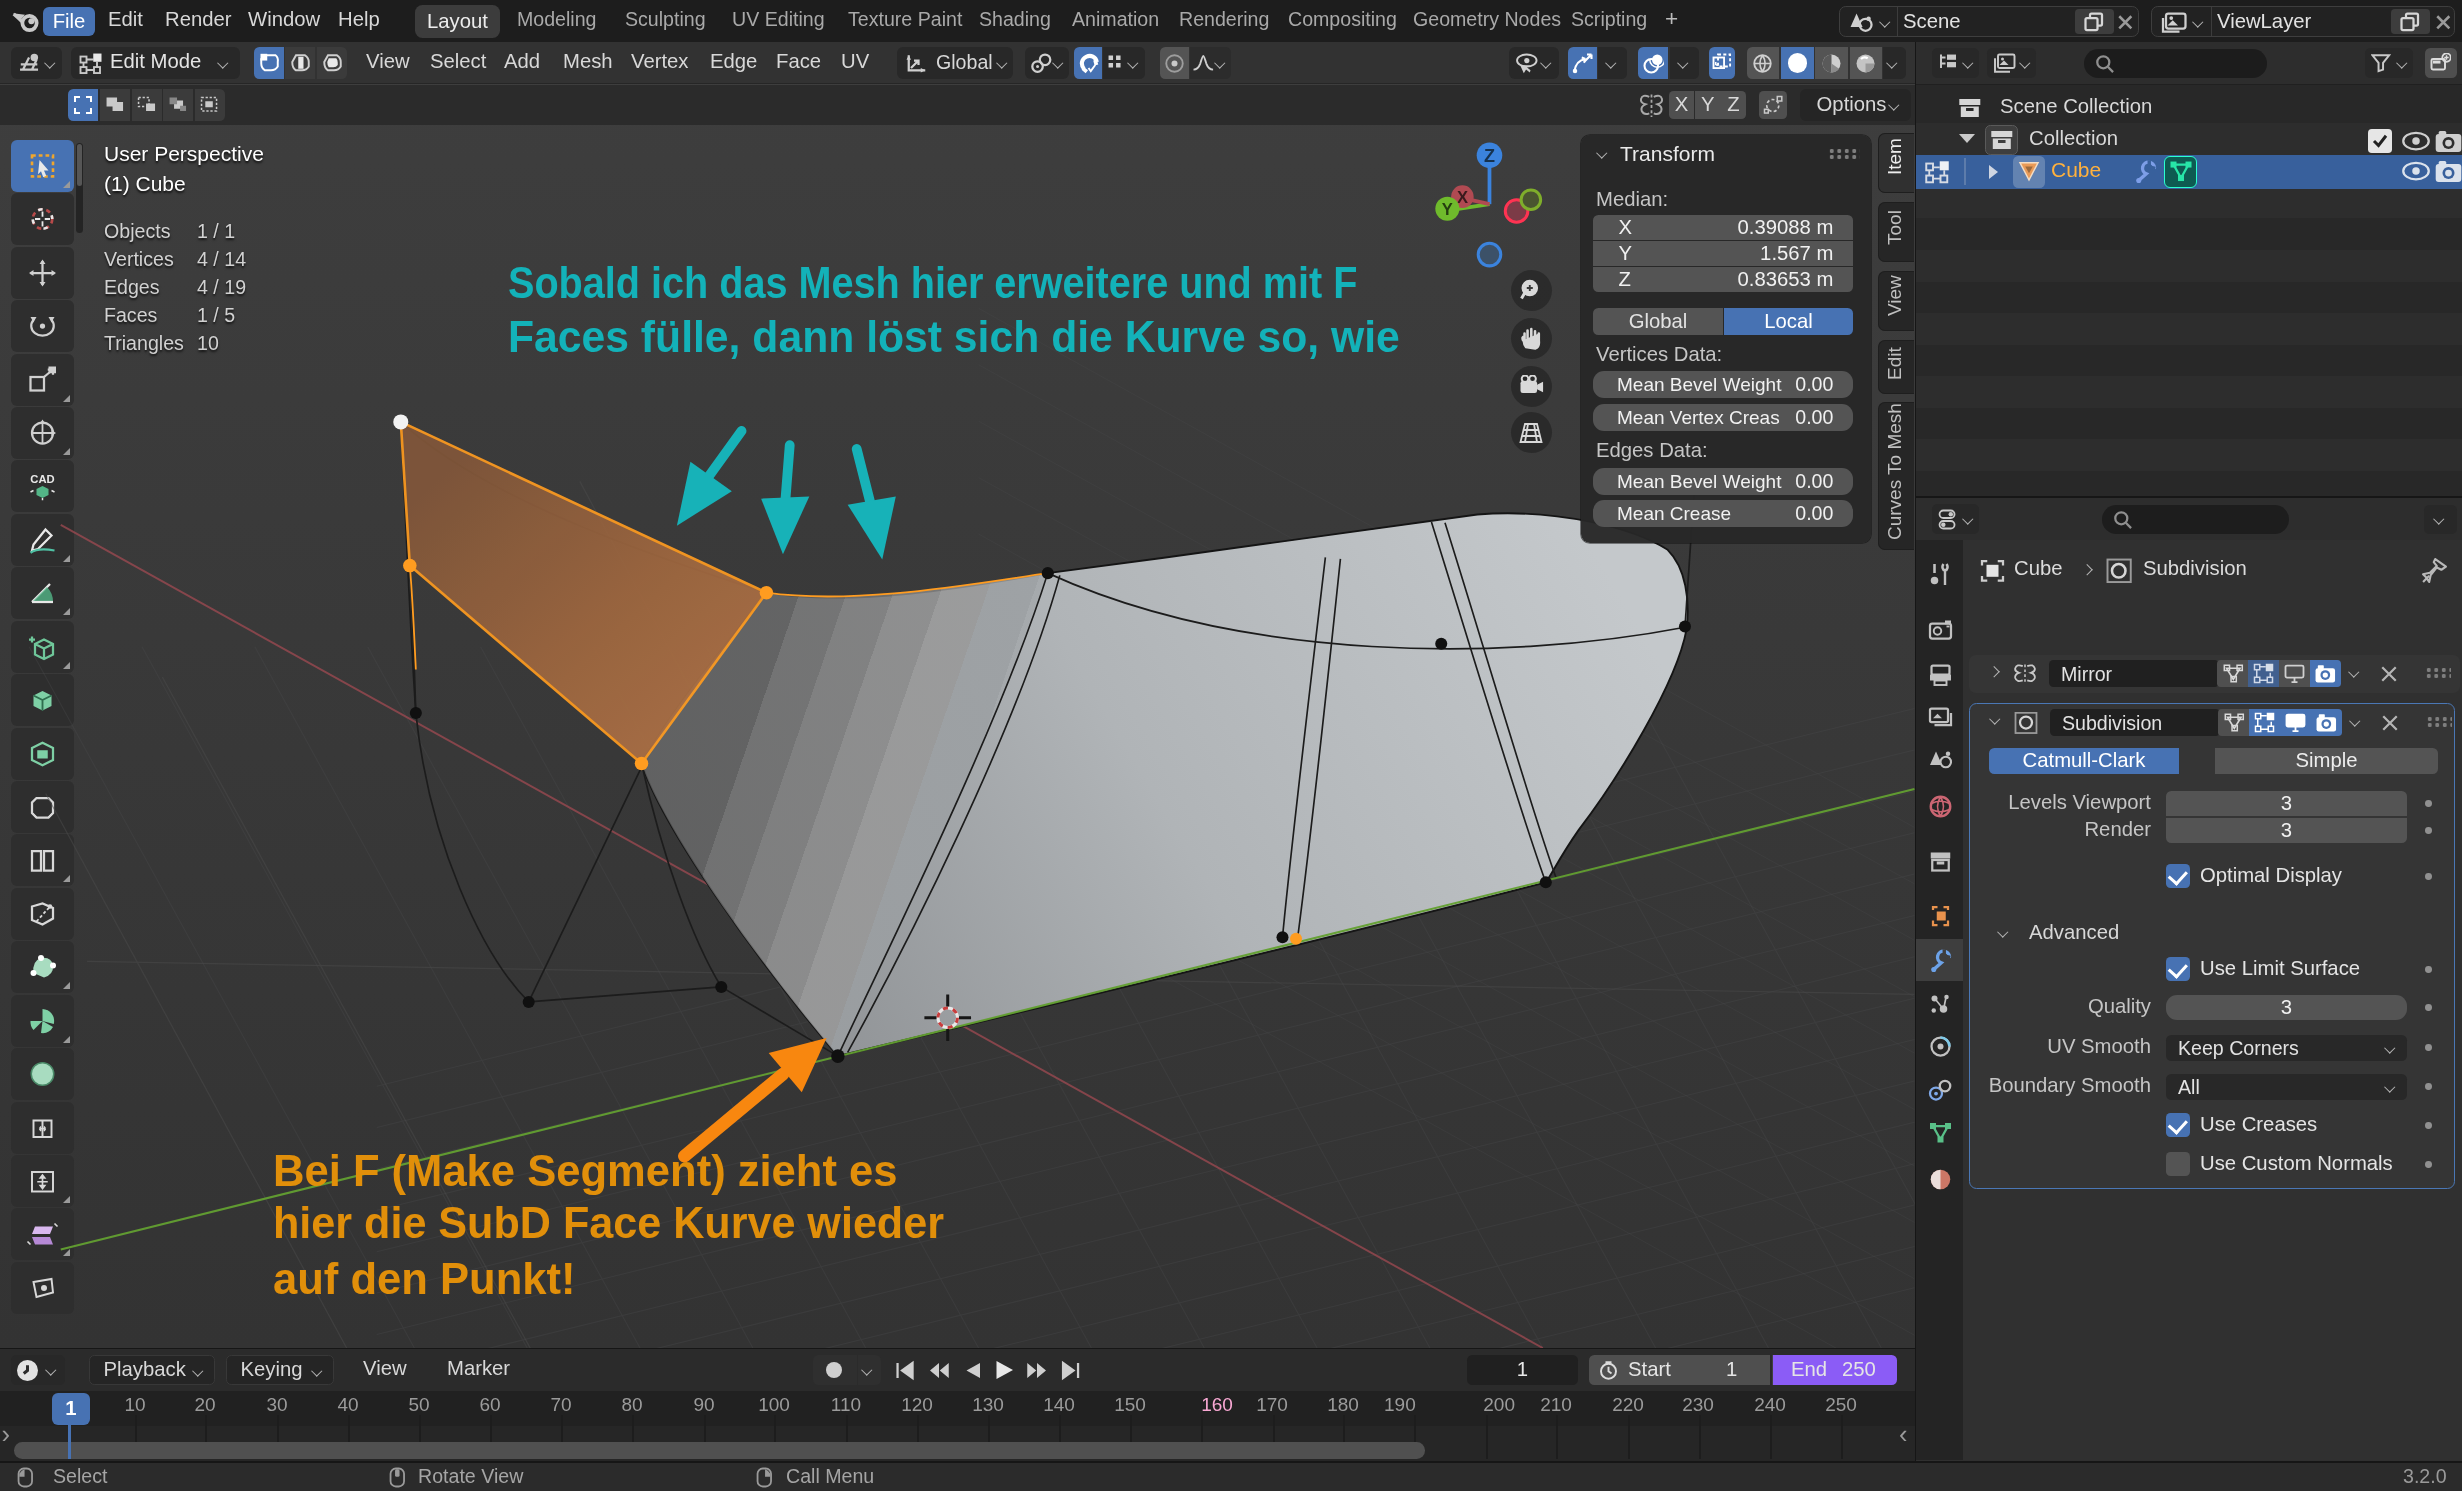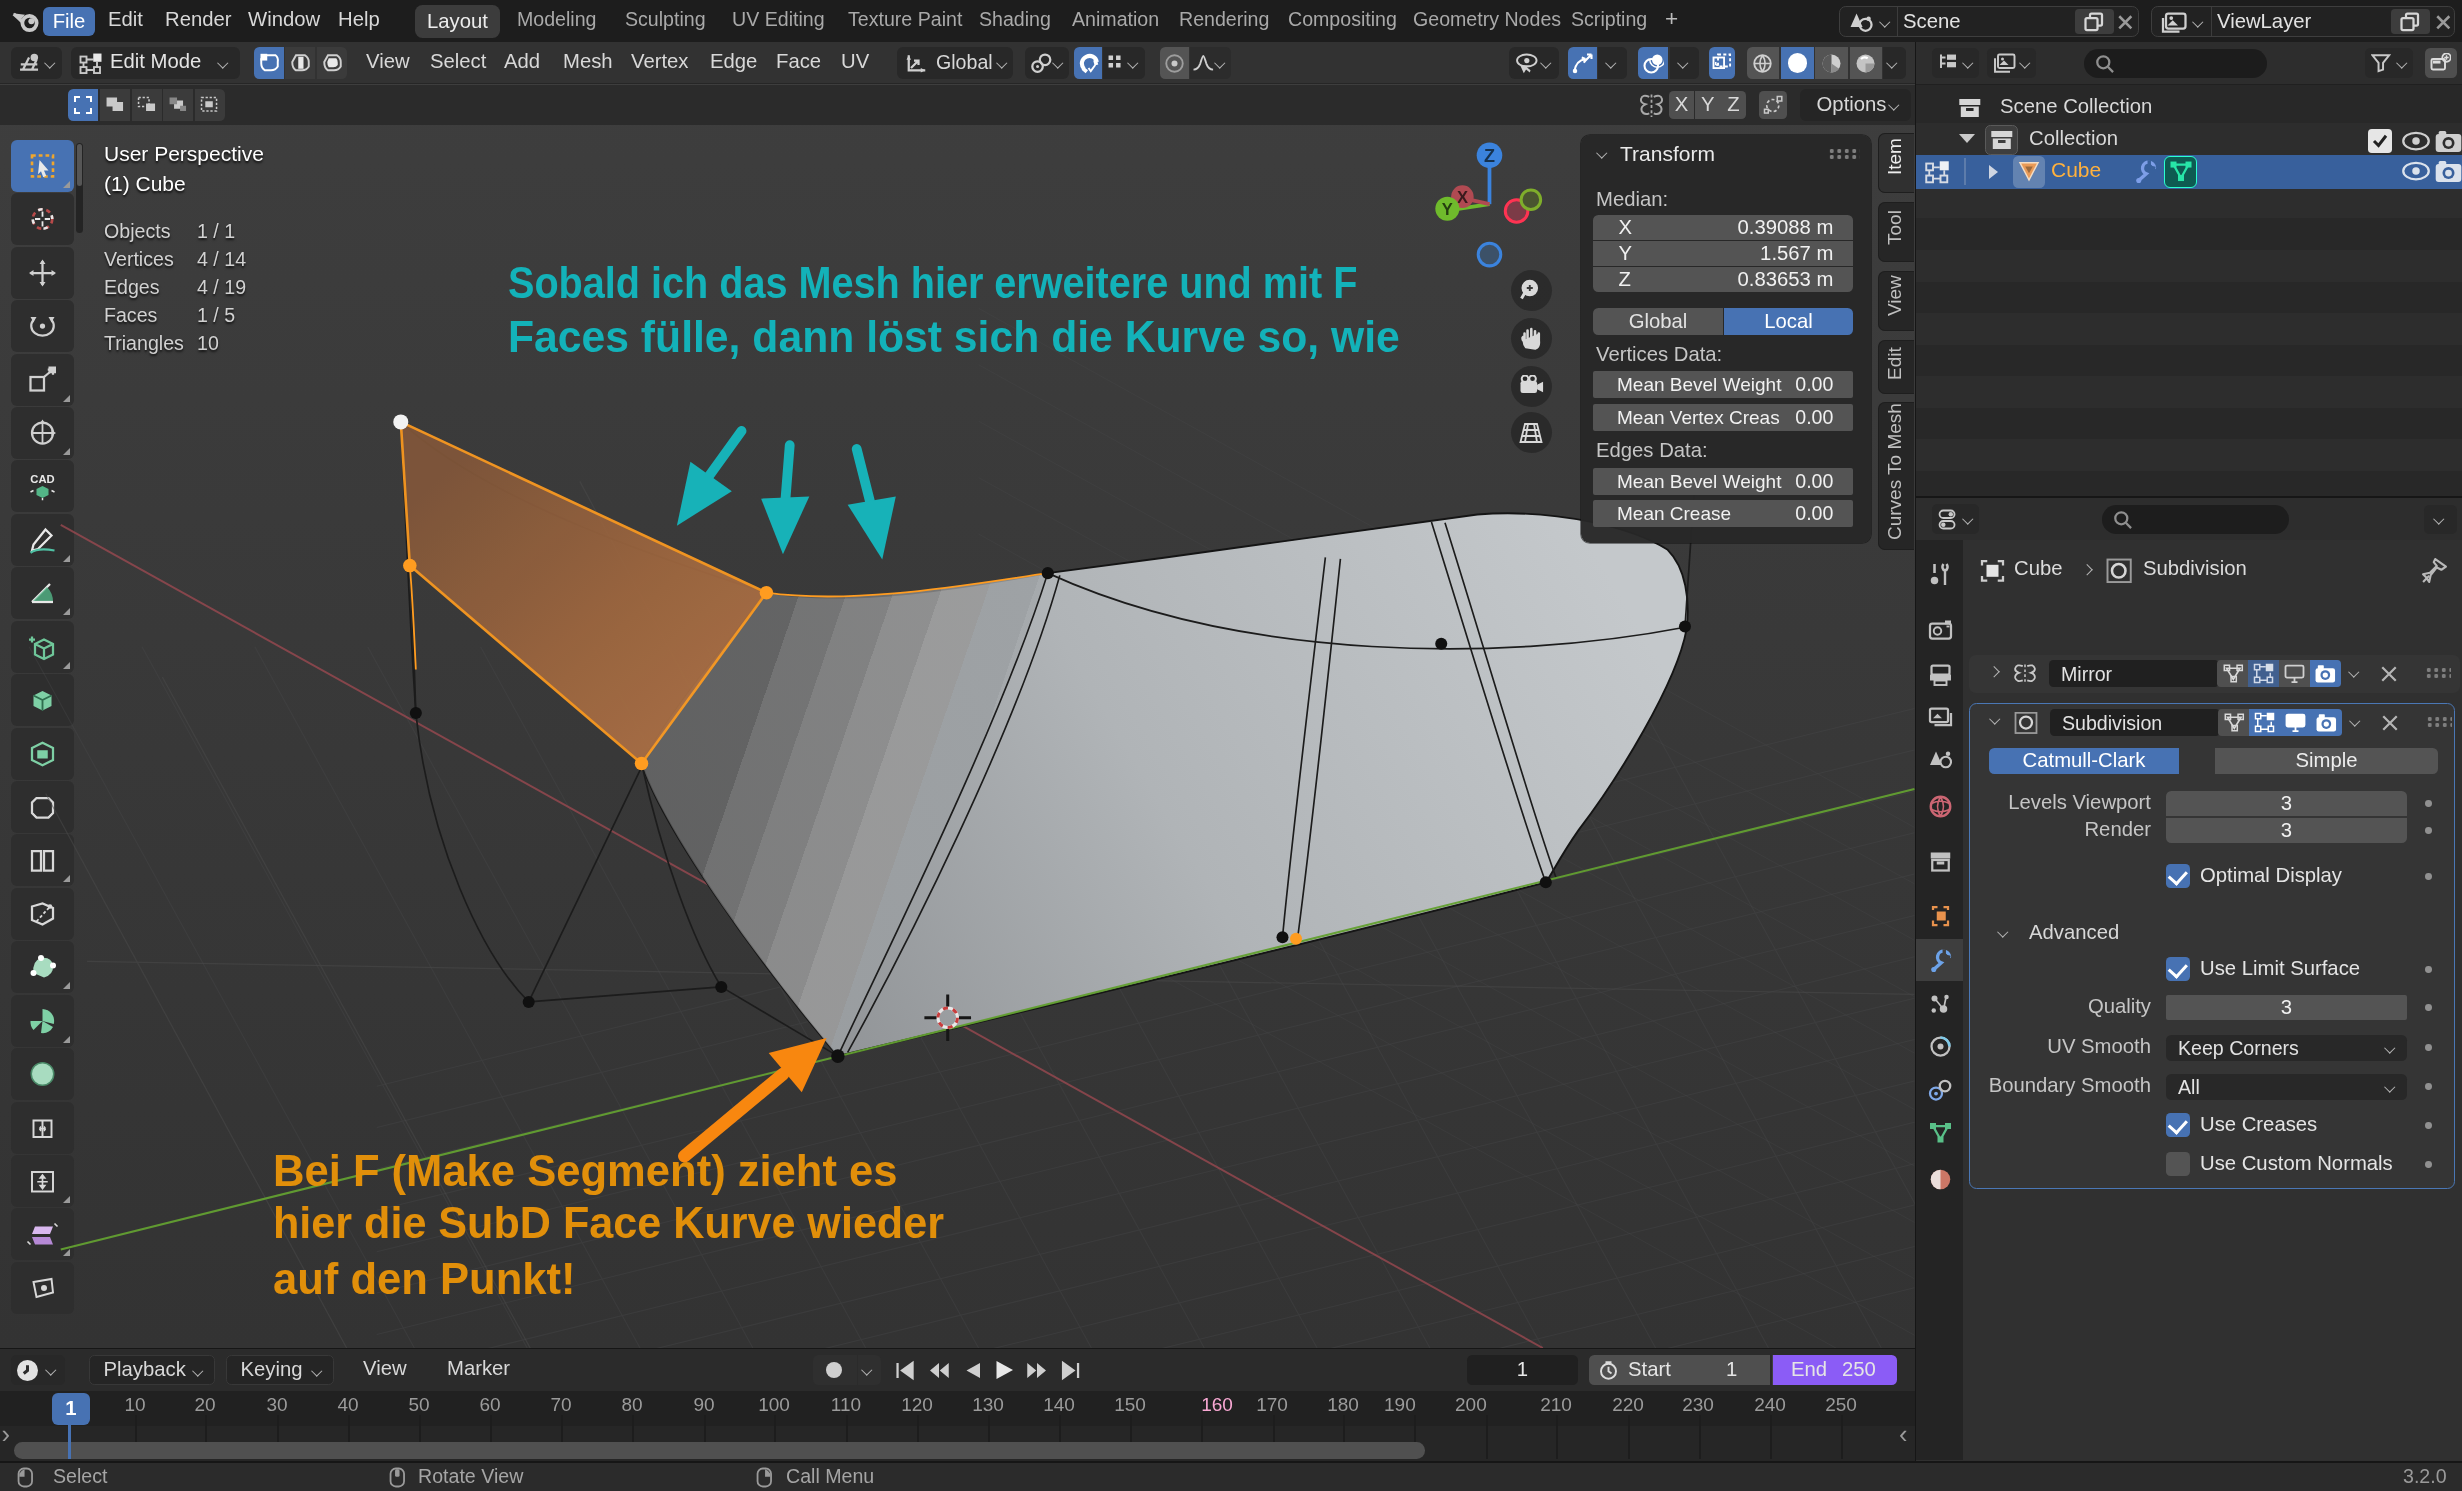--- a/index.html
+++ b/index.html
@@ -1,18 +1,18 @@
 <!DOCTYPE html>
 <html style="font-size:12px"><head><meta charset="utf-8"><style>
 *{margin:0;padding:0;box-sizing:border-box}
 html,body{width:2462px;height:1492px;background:#161616;font-family:"Liberation Sans",sans-serif;overflow:hidden;position:relative}
 .abs{position:absolute}
 .tx{color:#d8d8d8;font-size:20.3px;white-space:nowrap}
 .chevsm{display:inline-block;width:7.5px;height:7.5px;border-right:1.9px solid #b5b5b5;border-bottom:1.9px solid #b5b5b5;transform:rotate(45deg);margin-bottom:2.3px}
-.fld{background:#545454;border-radius:2px;color:#f1f1f1;font-size:20.3px}
+.fld{background:#545454;border-radius:11px;color:#f1f1f1;font-size:20.3px}
 .cb{width:24px;height:24px;border-radius:4.5px;background:#4772b3;position:absolute}
 .cb:after{content:"";position:absolute;left:6px;top:3px;width:9px;height:13.5px;border-right:3px solid #fff;border-bottom:3px solid #fff;transform:rotate(42deg)}
 .dot{width:6.8px;height:6.8px;border-radius:50%;background:#909090;position:absolute}
 .grip{width:39px;height:12px;position:absolute;background-image:radial-gradient(circle,#7e7e7e 1.9px,transparent 2.3px);background-size:7.5px 6px}
 </style></head>
 <body>
 
 <div class="abs" style="left:0;top:0;width:2462px;height:42px;background:#1d1d1d">
   <svg class="abs" style="left:12px;top:8.3px" width="29" height="25.6" viewBox="0 0 38 34">
     <circle cx="23" cy="20" r="9.5" fill="none" stroke="#c9c9c9" stroke-width="5"></circle>
@@ -1145,21 +1145,21 @@
 <div class="abs" style="left:744px;top:45px;width:60px;text-align:center;font-size:19px;color:#9b9b9b">100</div>
 <div class="abs" style="left:816px;top:45px;width:60px;text-align:center;font-size:19px;color:#9b9b9b">110</div>
 <div class="abs" style="left:887px;top:45px;width:60px;text-align:center;font-size:19px;color:#9b9b9b">120</div>
 <div class="abs" style="left:958px;top:45px;width:60px;text-align:center;font-size:19px;color:#9b9b9b">130</div>
 <div class="abs" style="left:1029px;top:45px;width:60px;text-align:center;font-size:19px;color:#9b9b9b">140</div>
 <div class="abs" style="left:1100px;top:45px;width:60px;text-align:center;font-size:19px;color:#9b9b9b">150</div>
 <div class="abs" style="left:1187px;top:45px;width:60px;text-align:center;font-size:19px;color:#f9a8d4">160</div>
 <div class="abs" style="left:1242px;top:45px;width:60px;text-align:center;font-size:19px;color:#9b9b9b">170</div>
 <div class="abs" style="left:1313px;top:45px;width:60px;text-align:center;font-size:19px;color:#9b9b9b">180</div>
 <div class="abs" style="left:1384px;top:45px;width:60px;font-size:19px;color:#9b9b9b">190</div>
-<div class="abs" style="left:1455px;top:45px;width:60px;text-align:left;font-size:19px;color:#9b9b9b">200</div>
+<div class="abs" style="left:1455px;top:45px;width:60px;text-align:right;font-size:19px;color:#9b9b9b">200</div>
 <div class="abs" style="left:1526px;top:45px;width:60px;text-align:center;font-size:19px;color:#9b9b9b">210</div>
 <div class="abs" style="left:1598px;top:45px;width:60px;text-align:center;font-size:19px;color:#9b9b9b">220</div>
 <div class="abs" style="left:1668px;top:45px;width:60px;text-align:center;font-size:19px;color:#9b9b9b">230</div>
 <div class="abs" style="left:1740px;top:45px;width:60px;text-align:center;font-size:19px;color:#9b9b9b">240</div>
 <div class="abs" style="left:1811px;top:45px;width:60px;text-align:center;font-size:19px;color:#9b9b9b">250</div>
  <div class="abs" style="left:13.5px;top:93px;width:1411px;height:16.6px;background:#505050;border-radius:8.3px"></div>
  <div class="abs" style="left:52px;top:44px;width:38px;height:32px;background:#4772b3;border-radius:6px;color:#fff;font-size:20.3px;font-weight:bold;text-align:center;line-height:31px">1</div>
  <div class="abs" style="left:68px;top:75px;width:3px;height:35px;background:#4772b3"></div>
  <div class="abs" style="left:1.5px;top:71px;color:#9a9a9a;font-size:25.6px">›</div>
  <div class="abs" style="left:1899px;top:71px;color:#9a9a9a;font-size:25.6px">‹</div>

